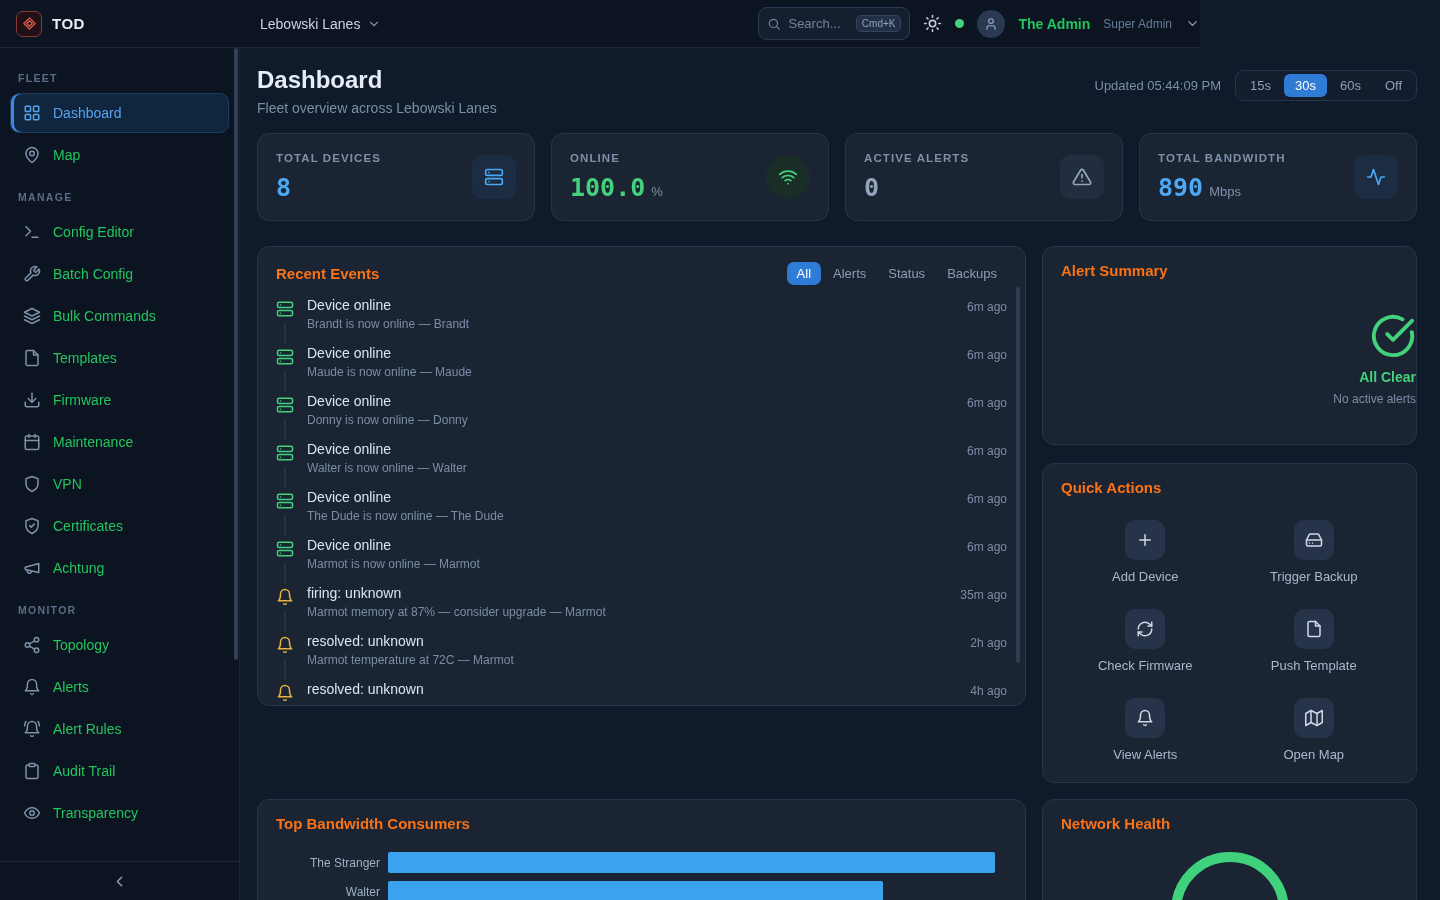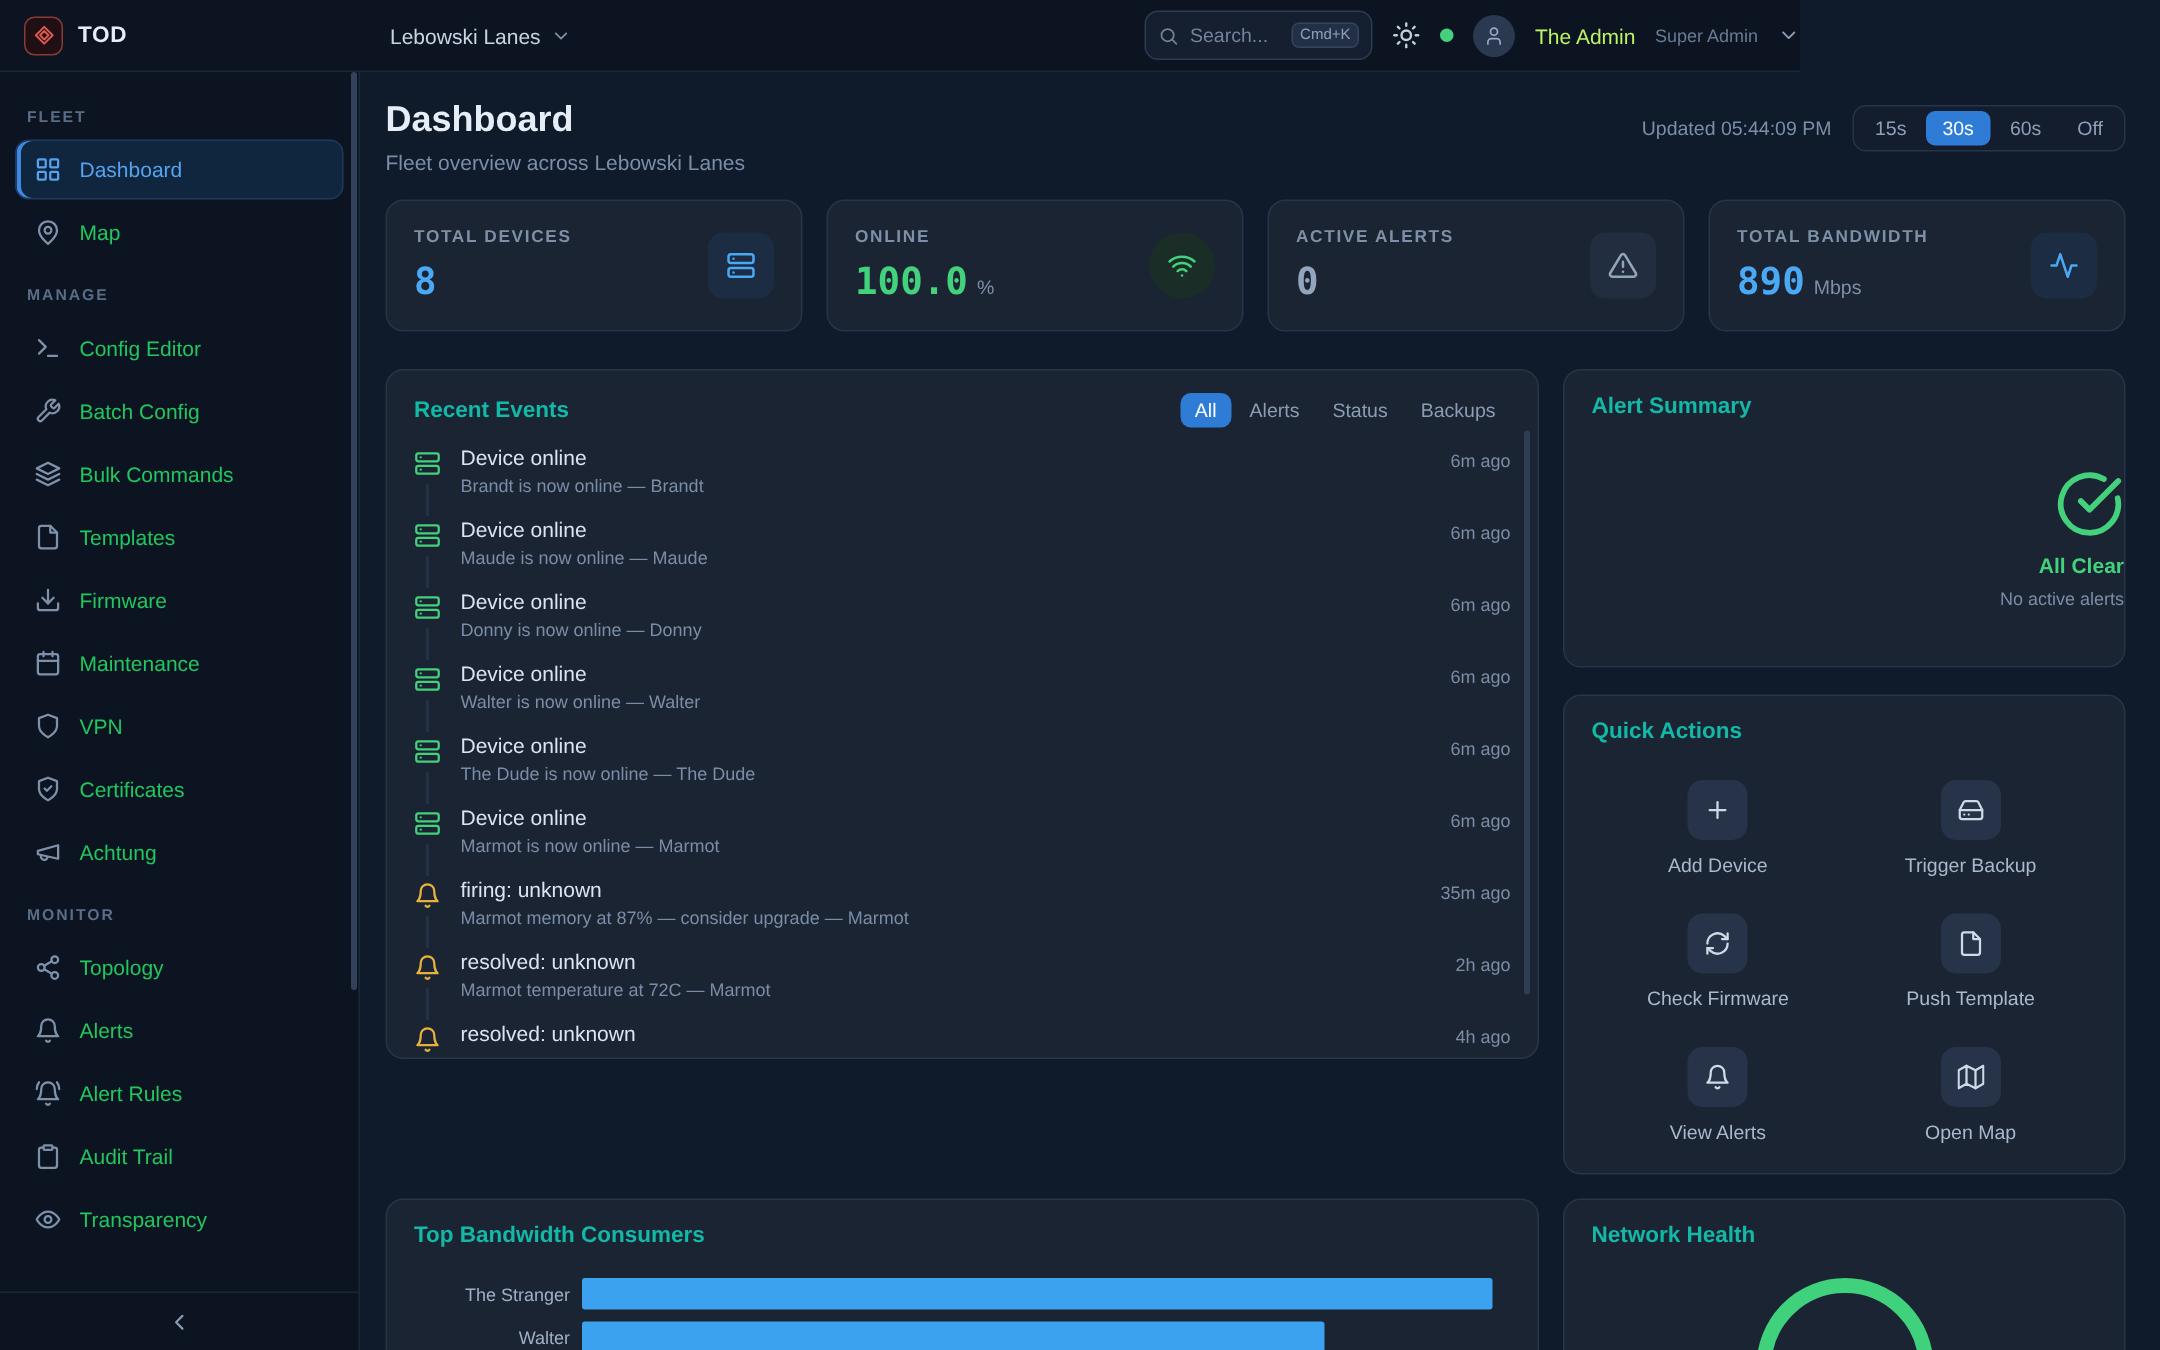--- a/index.html
+++ b/index.html
@@ -28,21 +28,21 @@
   .search{display:flex;align-items:center;gap:7px;width:152px;height:33px;background:#151f2f;
     border:1px solid #2b3b54;border-radius:9px;padding:0 8px;cursor:text}
   .search .icn{width:14px;height:14px;color:#728198}
   .search-text{font-size:13px;color:#72839c;flex:1}
   .kbd{font-size:10px;color:#8da1bc;background:#232f45;border:1px solid #34445f;border-radius:5px;padding:2px 5px;white-space:nowrap}
   .theme-btn{width:19px;height:19px;color:#c3cedd;cursor:pointer}
   .status-dot{width:9px;height:9px;border-radius:50%;background:#43d17c}
   .avatar{width:28px;height:28px;border-radius:50%;background:#2a3950;display:flex;align-items:center;
     justify-content:center;color:#97a9c2;cursor:pointer}
   .avatar .icn{width:14px;height:14px}
-  .user-name{font-size:14px;font-weight:400;color:#bef264}
+  .user-name{font-size:14px;font-weight:700;color:#22c55e}
   .user-role{font-size:12px;color:#677b97}
   .chev{width:15px;height:15px;color:#8ea0b8;cursor:pointer}
 
   
   .sidebar{position:absolute;left:0;top:48px;width:240px;height:852px;background:#0c1422;
     border-right:1px solid #1b2838;display:flex;flex-direction:column;z-index:10}
   .nav-scroll{flex:1;overflow:hidden;position:relative;padding-top:10px}
   .section-label{padding:14px 18px 7px;font-size:10.5px;font-weight:700;letter-spacing:1.3px;color:#5a6d87}
   .nav-item{display:flex;align-items:center;gap:12px;height:40px;margin:2px 10px;padding:0 12px;
     border-radius:9px;color:#22c55e;font-size:14px;cursor:pointer;border:1px solid transparent}
@@ -71,21 +71,21 @@
   .stat-label{font-size:11.5px;font-weight:700;color:#7e90a8;letter-spacing:1.1px}
   .stat-value-row{display:flex;align-items:baseline;gap:6px;margin-top:9px}
   .stat-value{font-family:"DejaVu Sans Mono",monospace;font-size:25px;font-weight:700}
   .stat-unit{font-size:13px;color:#7e90a8}
   .stat-icon{width:44px;height:44px;display:flex;align-items:center;justify-content:center}
   .stat-icon .icn{width:20px;height:20px}
 
   .panels{display:grid;grid-template-columns:1fr 375px;gap:16px;margin-top:25px;align-items:start}
   .panel{background:#1a2433;border:1px solid #283548;border-radius:12px}
   .panel-head{display:flex;justify-content:space-between;align-items:center;padding:15px 18px 6px}
-  .panel-title{font-size:15px;font-weight:700;color:#14b8a6}
+  .panel-title{font-size:15px;font-weight:700;color:#f97316}
 
   .events-panel{height:460px;display:flex;flex-direction:column;position:relative}
   .tabs{display:flex;align-items:center;gap:2px}
   .tab{font-size:13px;color:#8b9db5;padding:4px 10px;border-radius:7px}
   .tab.active{background:#2e7cd6;color:#fff}
   .events-list{flex:1;overflow:hidden;padding:6px 18px 0}
   .event{display:flex;gap:13px;height:48px;position:relative}
   .event .icn{width:18px;height:18px;margin-top:3px;z-index:2}
   .event.green > .icn{color:#43d17c}
   .event.amber > .icn{color:#e8b13e}

